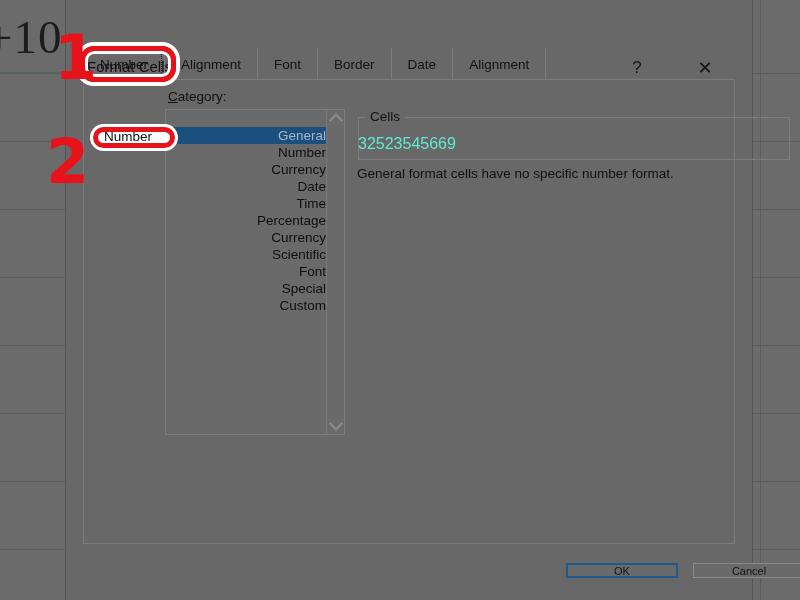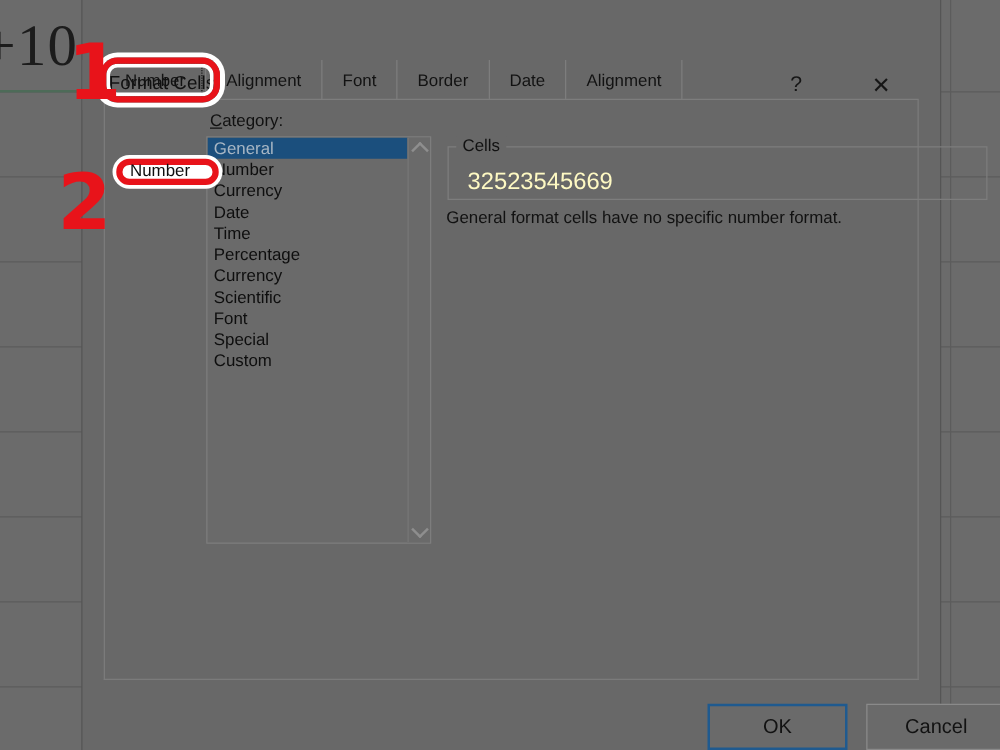--- a/index.html
+++ b/index.html
@@ -164,22 +164,23 @@
     width: 180px;
     height: 326px;
     border: 1px solid #7d7d7d;
     background: #6a6a6a;
     box-sizing: border-box;
     overflow: hidden;
   }
   #category-items {
     position: absolute;
     left: 0;
-    top: 0;
+    top: 17px;
     right: 18px;
+    text-align: right;
   }
   .category-item {
     height: 17px;
     line-height: 17px;
     padding-left: 5px;
     font-size: 13.5px;
     color: #0e0e0e;
     white-space: nowrap;
     cursor: pointer;
   }
@@ -234,43 +235,43 @@
     position: absolute;
     left: 299px;
     top: 109px;
     padding: 0 5px;
     background: #686868;
     font-size: 13.5px;
     color: #111;
   }
   #sample-value {
     position: absolute;
-    left: 308px;
+    left: 292px;
     top: 135px;
-    font-size: 19px;
-    color: #fef9c3;
+    font-size: 16px;
+    color: #5eead4;
   }
   #format-description {
     position: absolute;
     left: 291px;
     top: 166px;
     font-size: 13.5px;
     color: #111;
   }
 
   
   .dlg-button {
     position: absolute;
     top: 563px;
-    height: 37px;
+    height: 15px;
     width: 112px;
     display: flex;
     align-items: center;
     justify-content: center;
-    font-size: 16px;
+    font-size: 11px;
     color: #121212;
     background: #6a6a6a;
     border: 1px solid #8a8a8a;
     box-sizing: border-box;
     cursor: pointer;
   }
   #ok-button {
     left: 500px;
     border: 2px solid #1f5a8f;
   }

